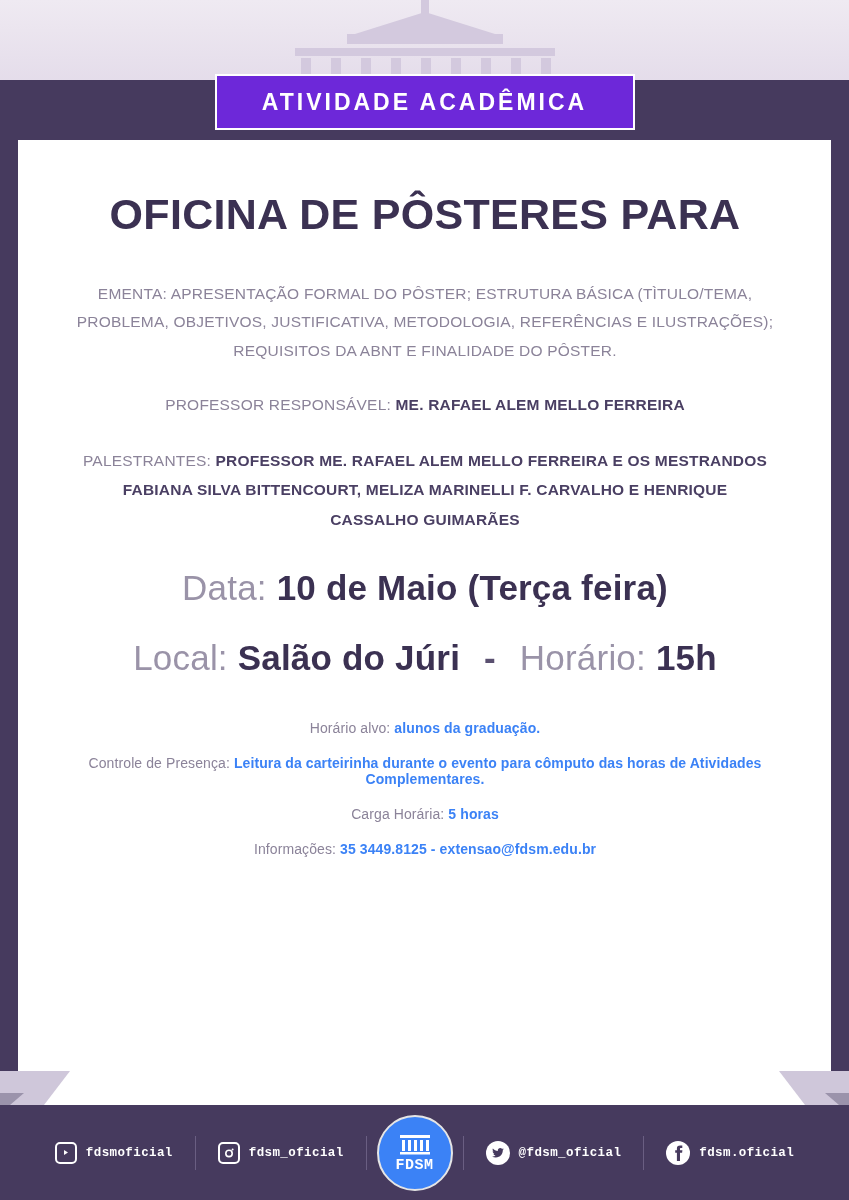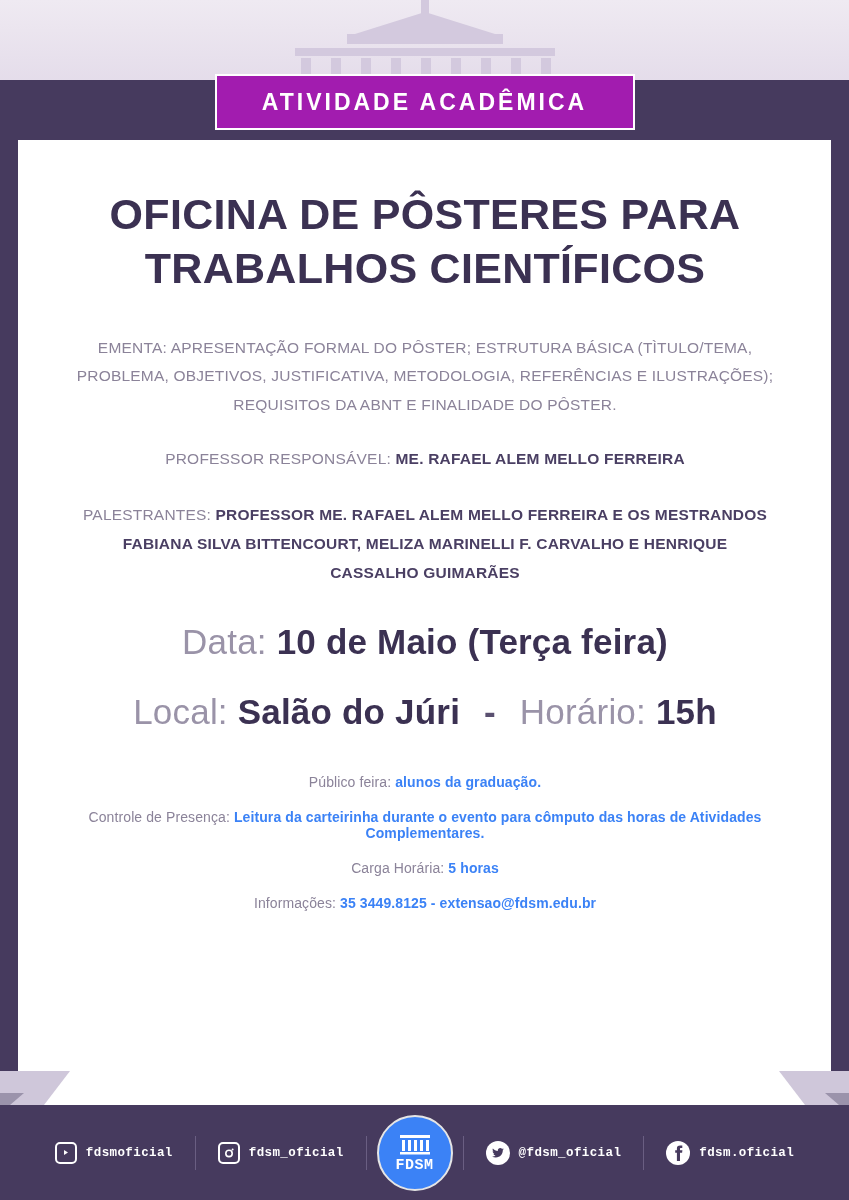--- a/index.html
+++ b/index.html
@@ -50,21 +50,21 @@
     height: 60px;
     background: #463a5e;
   }
   .title-plate {
     position: absolute;
     left: 50%;
     transform: translateX(-50%);
     top: 74px;
     width: 420px;
     height: 56px;
-    background: #a21caf;
+    background: #6d28d9;
     border: 2px solid #ffffff;
     box-sizing: border-box;
     display: flex;
     align-items: center;
     justify-content: center;
   }
   .title-plate span {
     color: #ffffff;
     font-size: 23px;
     font-weight: bold;
@@ -288,21 +288,20 @@
       <span>ATIVIDADE ACADÊMICA</span>
     </div>
   </div>
 
   <div class="frame"></div>
 
   <div class="content">
 
     <h1 class="main-title">
       <span>OFICINA DE PÔSTERES PARA</span><br>
-      <span>TRABALHOS CIENTÍFICOS</span>
     </h1>
 
     <div class="ementa">EMENTA: APRESENTAÇÃO FORMAL DO PÔSTER; ESTRUTURA BÁSICA (TÌTULO/TEMA, PROBLEMA, OBJETIVOS, JUSTIFICATIVA, METODOLOGIA, REFERÊNCIAS E ILUSTRAÇÕES); REQUISITOS DA ABNT E FINALIDADE DO PÔSTER.</div>
 
     <div class="prof-line">
       <span>PROFESSOR RESPONSÁVEL:</span>
       <span class="em">ME. RAFAEL ALEM MELLO FERREIRA</span>
     </div>
 
     <div class="palestrantes">
@@ -319,21 +318,21 @@
       <span class="lbl">Local:</span>
       <span class="val">Salão do Júri</span>
       <span class="sep">-</span>
       <span class="lbl">Horário:</span>
       <span class="val">15h</span>
     </div>
 
 
     <div class="small-block">
       <div class="small-line">
-        <span>Público feira:</span>
+        <span>Horário alvo:</span>
         <span class="em">alunos da graduação.</span>
       </div>
       <div class="small-line">
         <span>Controle de Presença:</span>
         <span class="em">Leitura da carteirinha durante o evento para cômputo das horas de Atividades Complementares.</span>
       </div>
       <div class="small-line">
         <span>Carga Horária:</span>
         <span class="em">5 horas</span>
       </div>

